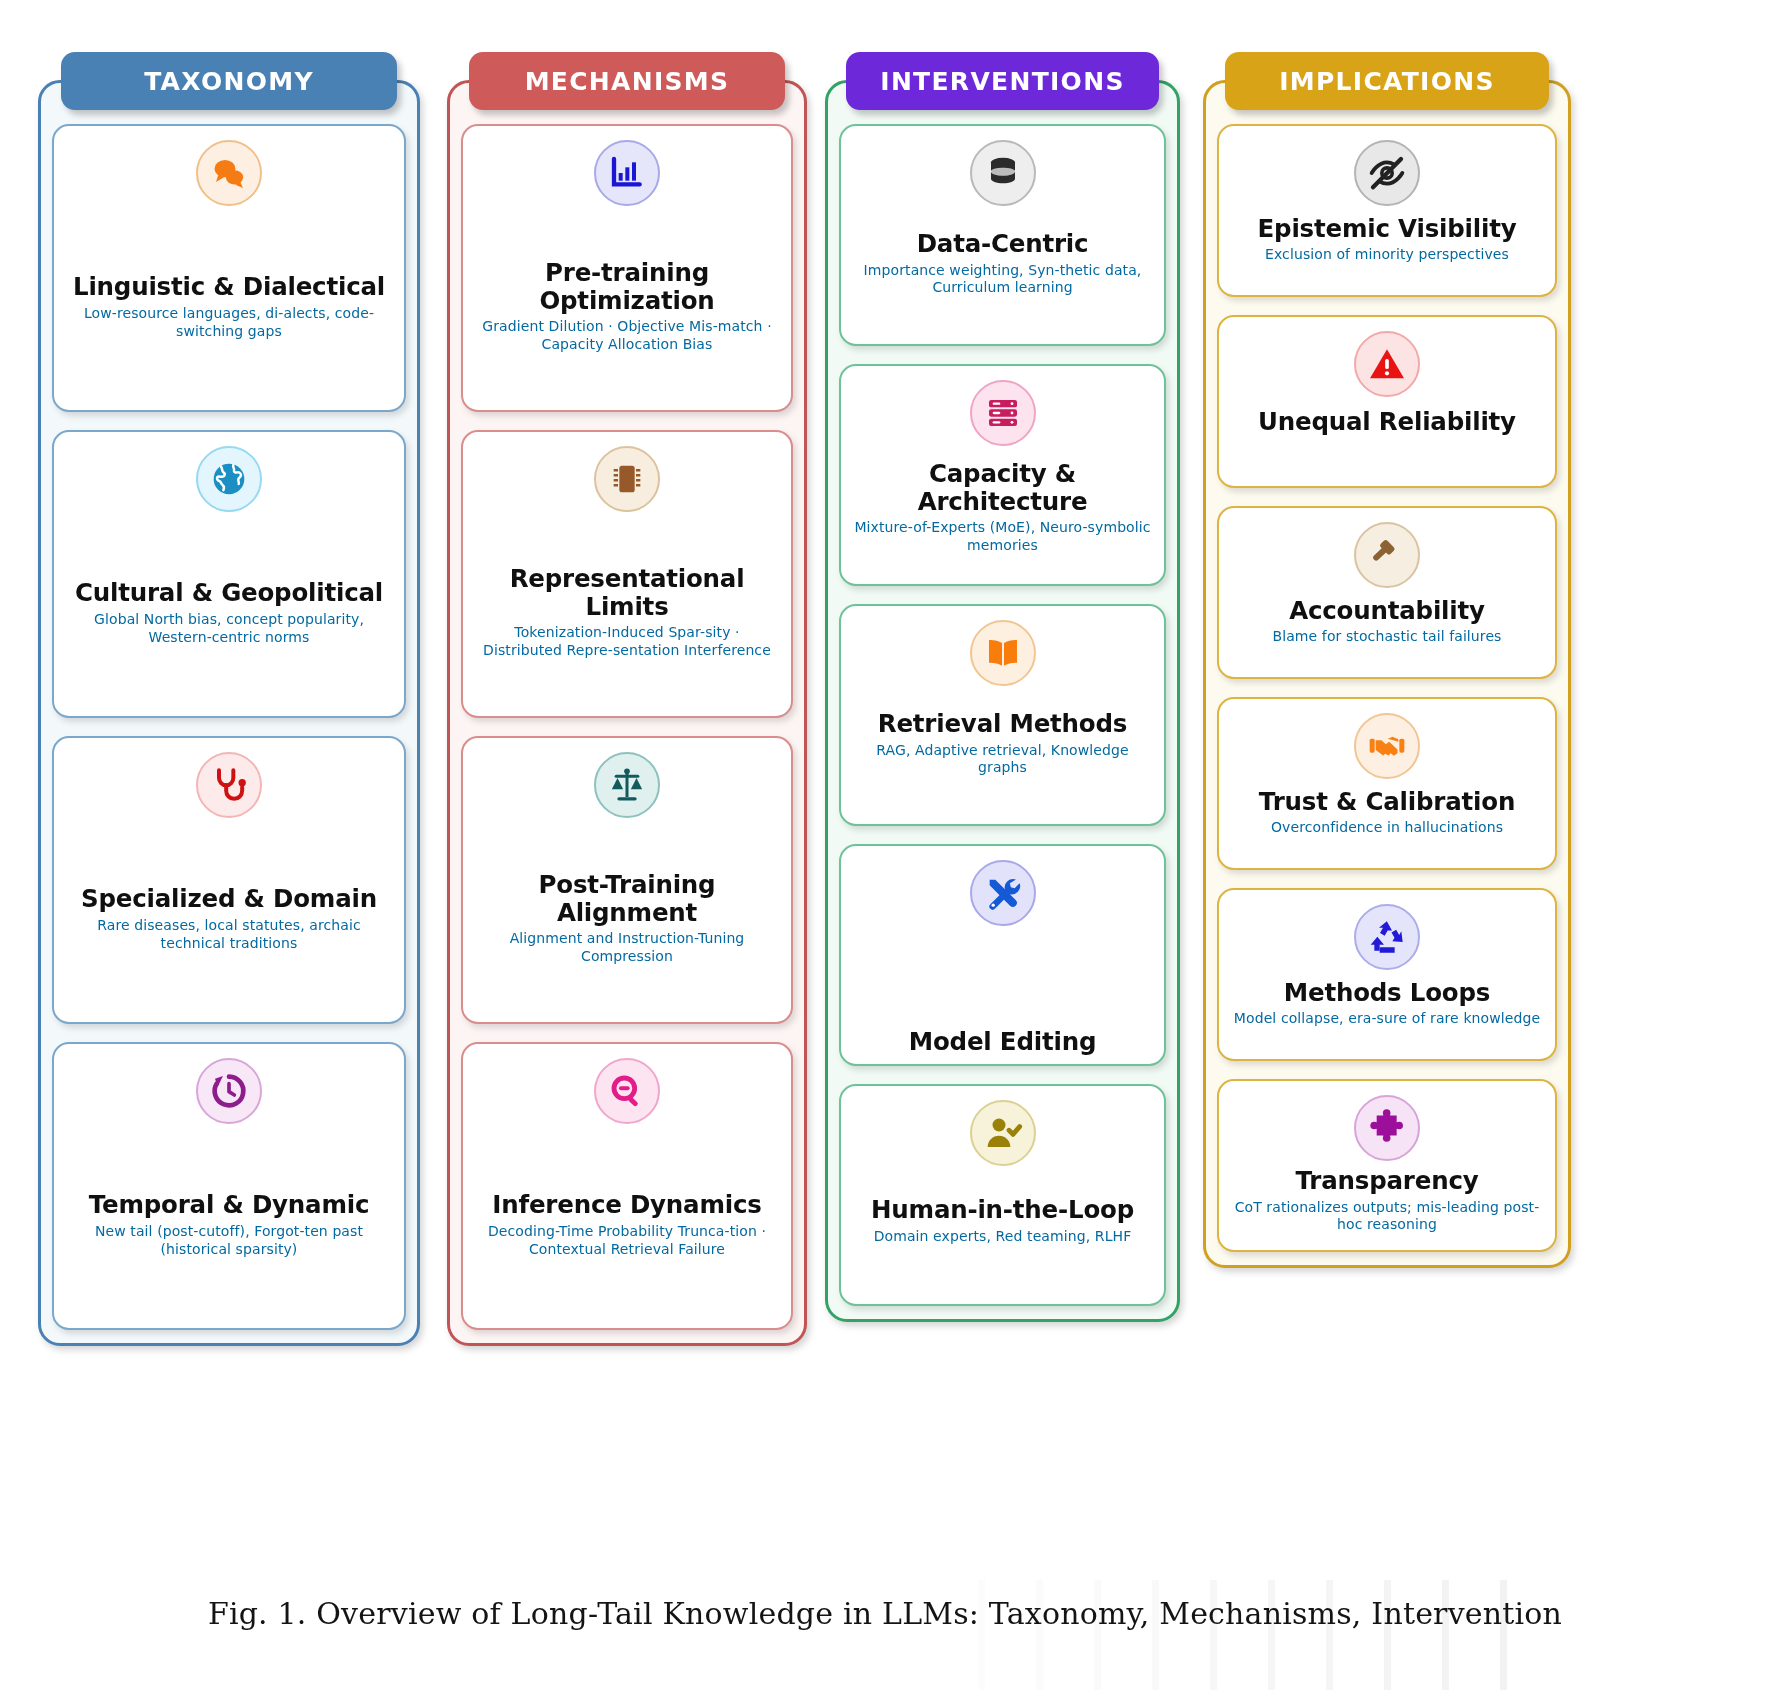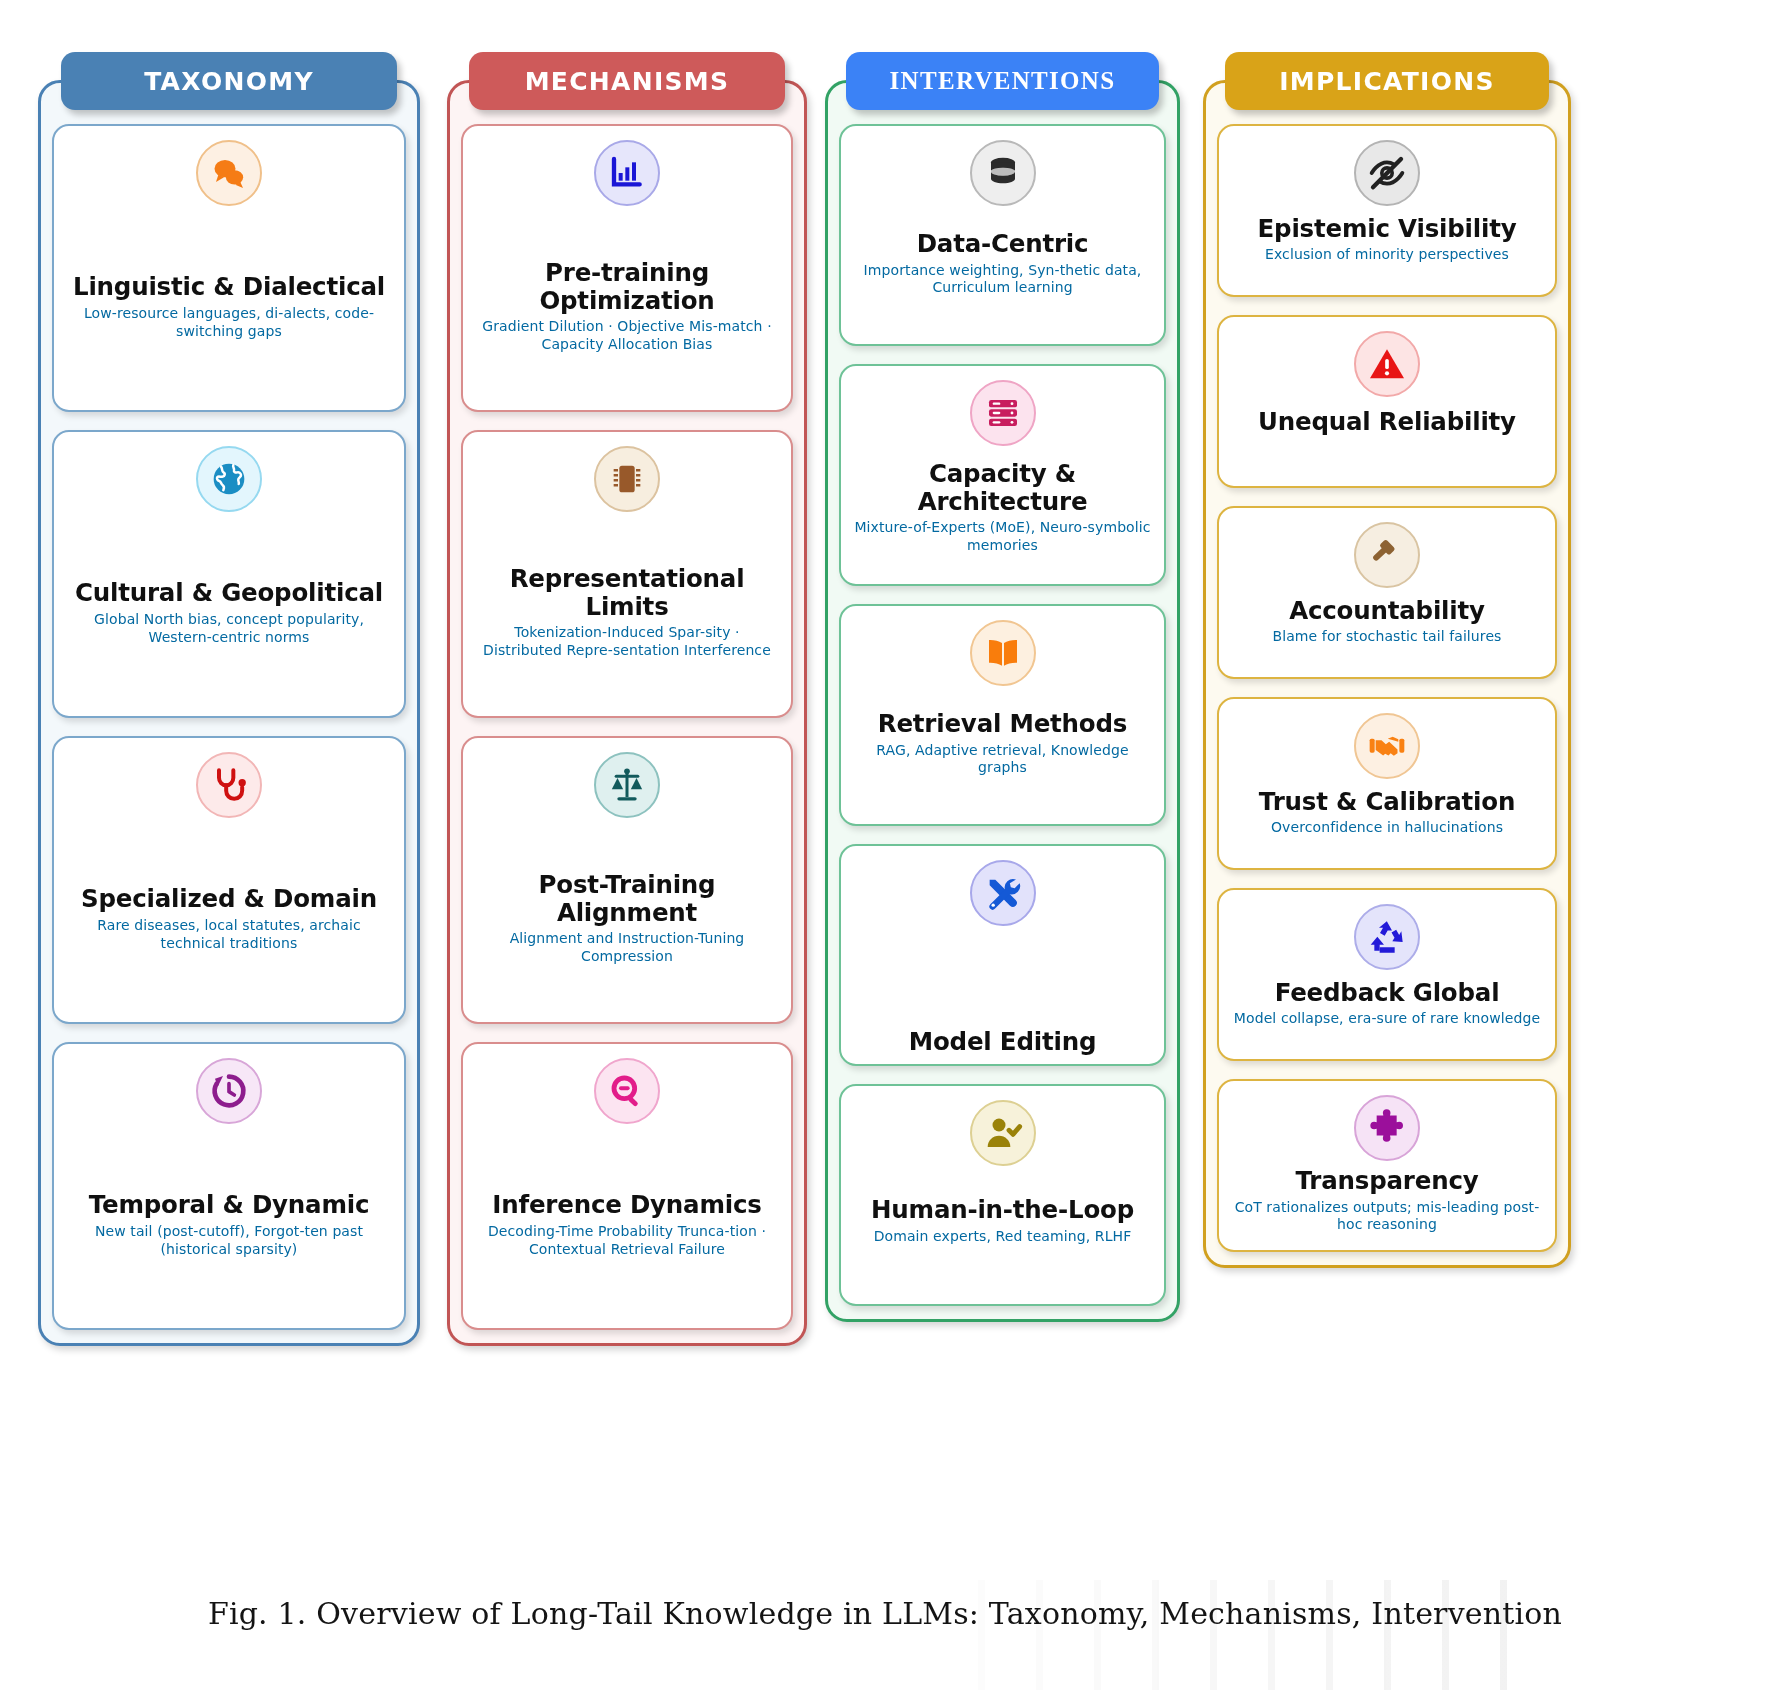--- a/index.html
+++ b/index.html
@@ -293,21 +293,21 @@
             </div>
             <div class="card-spacer" style="flex-grow: 1.1;"></div>
             <div class="card-title">Inference Dynamics</div>
             <div class="card-desc">Decoding-Time Probability Trunca-tion · Contextual Retrieval Failure</div>
             <div class="card-bottom-pad" style="flex-grow: 1;"></div>
           </div>
         </div>
       </div>
       <div class="column col-interventions">
         <div class="col-frame" style="border-color: rgb(50, 162, 101); background: rgb(241, 250, 244);"></div>
-        <div class="col-header" style="background: #3b82f6; font-family: Liberation Serif, serif;">INTERVENTIONS</div>
+        <div class="col-header" style="background: #6d28d9;">INTERVENTIONS</div>
         <div class="col-body">
           <div class="card" style="border-color: rgb(110, 194, 151); height: 222px;">
             <div class="icon-circle" style="background: rgb(238, 238, 238); border-color: rgb(185, 185, 185);">
               <svg width="40" height="40" viewBox="0 0 24 24">
                 <ellipse cx="12" cy="5.6" rx="7.2" ry="2.7" fill="#2b2b2b"></ellipse>
                 <path d="M4.8 5.6v4.2c0 1.5 3.2 2.7 7.2 2.7s7.2-1.2 7.2-2.7V5.6" fill="#2b2b2b"></path>
                 <path d="M4.8 11.2v4.2c0 1.5 3.2 2.7 7.2 2.7s7.2-1.2 7.2-2.7v-4.2" fill="#2b2b2b"></path>
                 <ellipse cx="12" cy="11.2" rx="7.2" ry="2.4" fill="#ffffff" opacity="0.95"></ellipse>
                 <ellipse cx="12" cy="11.2" rx="7.2" ry="2.4" fill="#2b2b2b" opacity="0.28"></ellipse>
               </svg>
@@ -440,21 +440,21 @@
           <div class="card" style="border-color: rgb(221, 180, 65); height: 173px;">
             <div class="icon-circle" style="background: rgb(228, 228, 251); border-color: rgb(173, 173, 233);">
               <svg width="40" height="40" viewBox="0 0 24 24">
                 <path d="M11.9 2.6 L15.0 8.1 L12.4 8.1 L10.6 11.2 L7.8 9.6 L9.6 6.5 L7.2 6.5 Z" fill="#231ad8"></path>
                 <path d="M21.4 15.0 L15.2 14.6 L16.5 12.4 L14.7 9.3 L17.5 7.7 L19.3 10.8 L20.6 8.6 Z" fill="#231ad8"></path>
                 <path d="M4.0 10.4 L8.0 15.2 L5.4 15.2 L5.4 18.8 L2.2 18.8 L2.2 15.2 L0.0 15.2 Z" fill="#231ad8" transform="translate(2.2,1.4)"></path>
                 <path d="M7.6 21.4 L7.6 18.2 L16.6 18.2 L16.6 21.4 Z" fill="#231ad8"></path>
               </svg>
             </div>
             <div class="card-spacer" style="flex-grow: 0.15;"></div>
-            <div class="card-title">Feedback Global</div>
+            <div class="card-title">Methods Loops</div>
             <div class="card-desc">Model collapse, era-sure of rare knowledge</div>
             <div class="card-bottom-pad" style="flex-grow: 1;"></div>
           </div>
           <div class="card" style="border-color: rgb(221, 180, 65); height: 173px;">
             <div class="icon-circle" style="background: rgb(246, 227, 246); border-color: rgb(216, 164, 216);">
               <svg width="40" height="40" viewBox="0 0 24 24">
                 <path d="M9.5 3.0a2.3 2.3 0 0 1 4.6 0c0 .6-.3 1.0-.3 1.5h4.0v4.0c.5 0 .9-.3 1.5-.3a2.3 2.3 0 0 1 0 4.6c-.6 0-1.0-.3-1.5-.3v4.0h-4.0c0 .5.3.9.3 1.5a2.3 2.3 0 0 1-4.6 0c0-.6.3-1.0.3-1.5h-4.0v-4.0c-.5 0-.9.3-1.5.3a2.3 2.3 0 0 1 0-4.6c.6 0 1.0.3 1.5.3v-4.0h4.0c0-.5-.3-.9-.3-1.5z" fill="#9b0f9b"></path>
               </svg>
             </div>
             <div class="card-spacer" style="flex-grow: 0.15;"></div>

